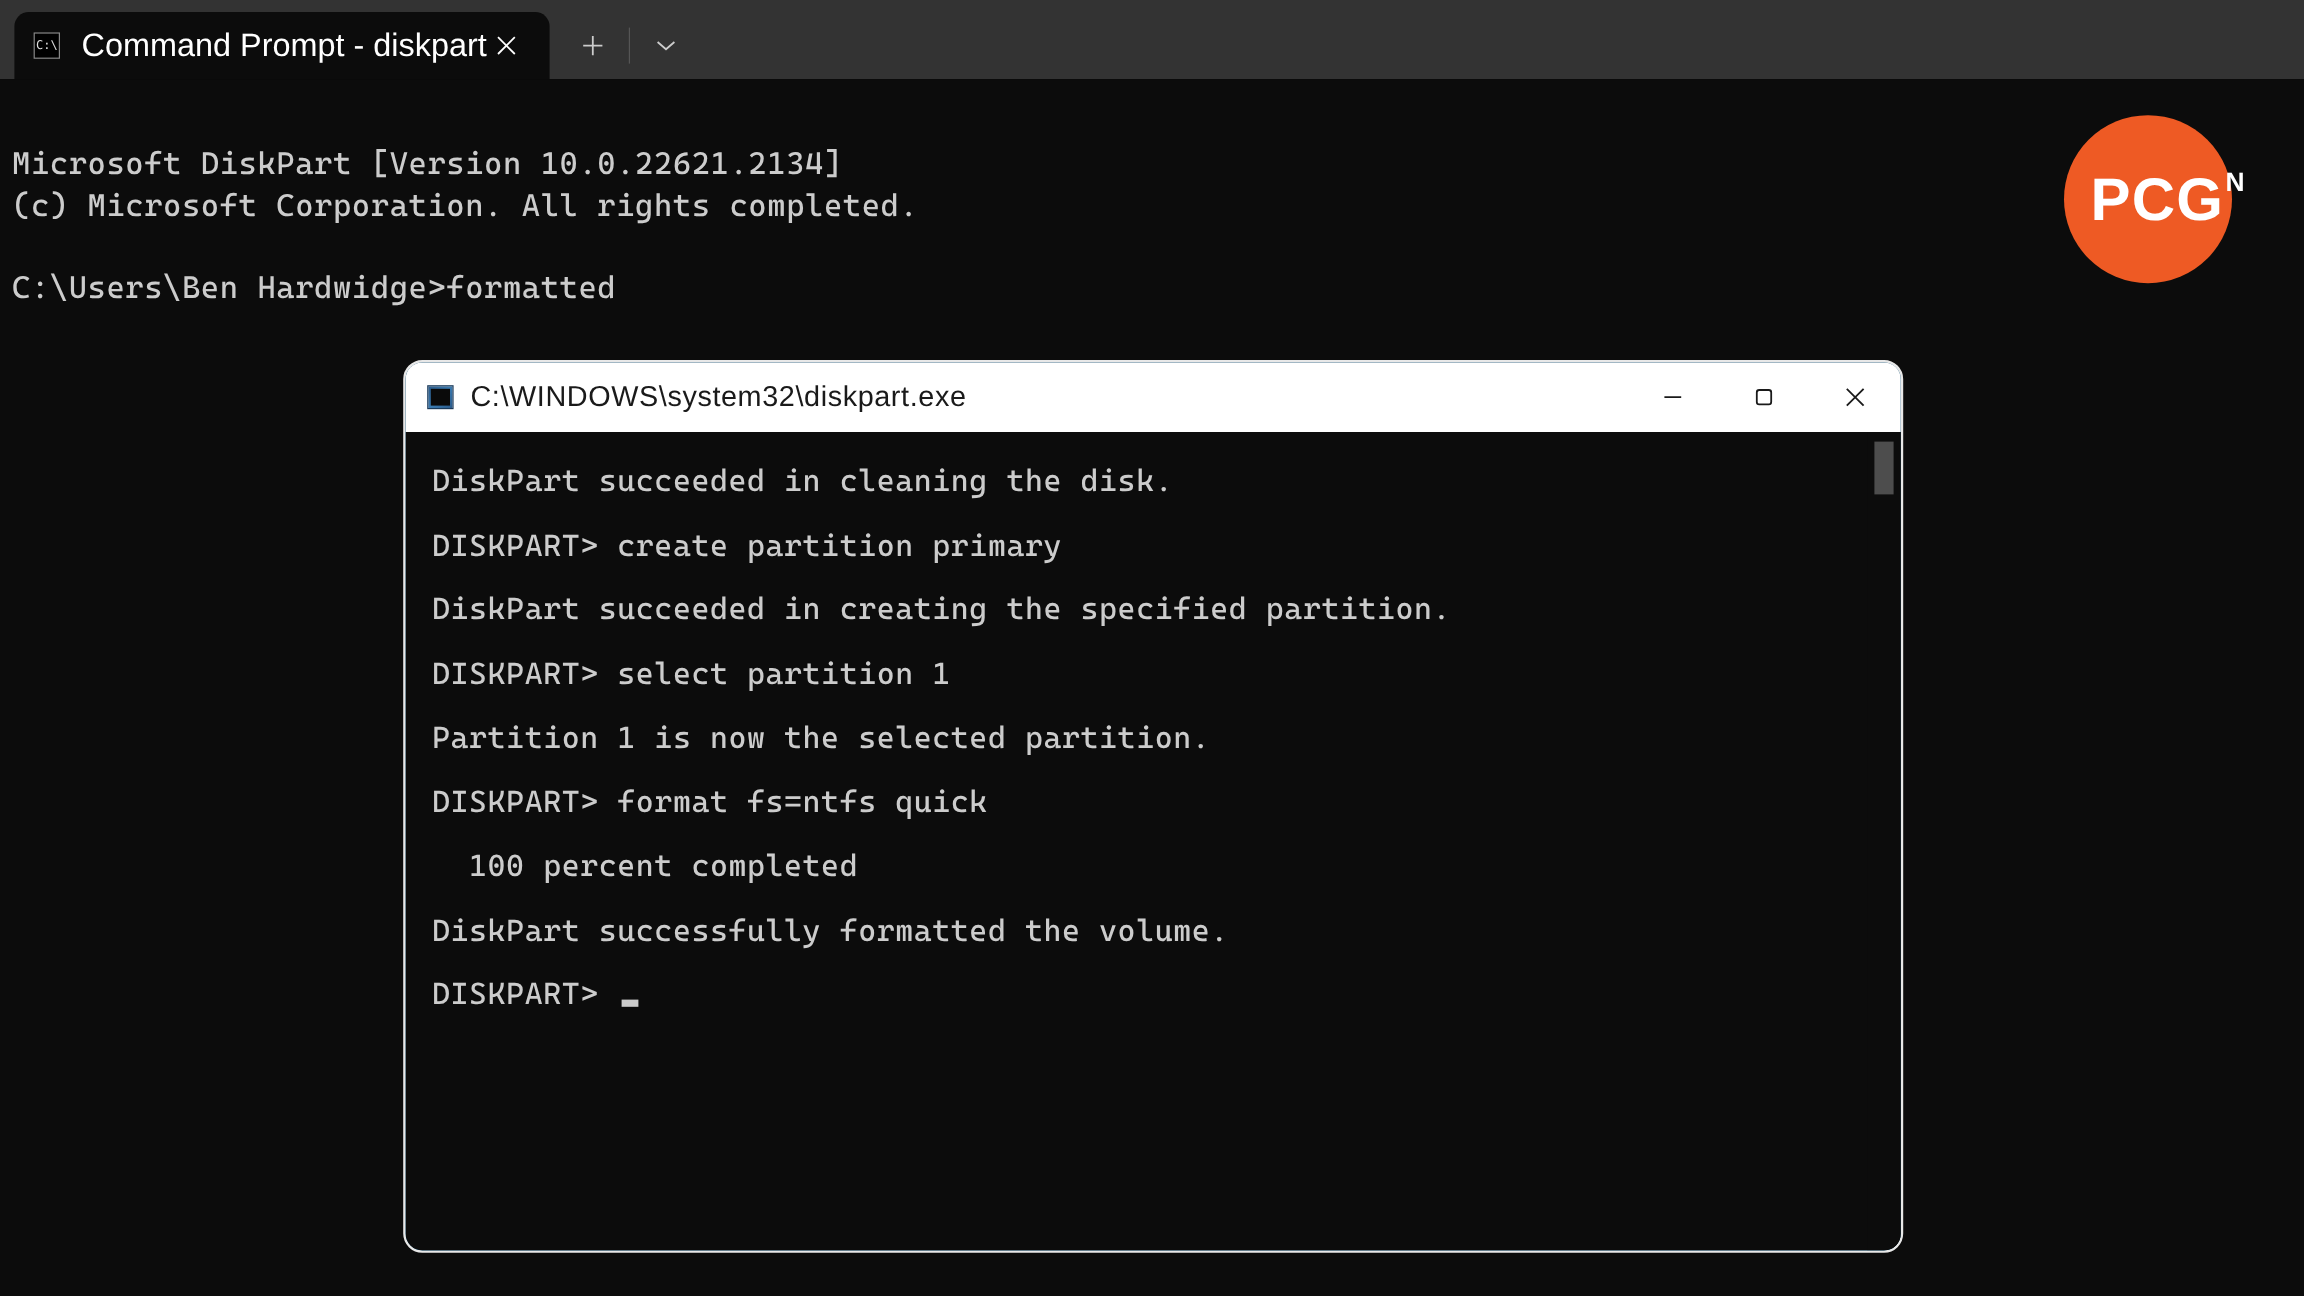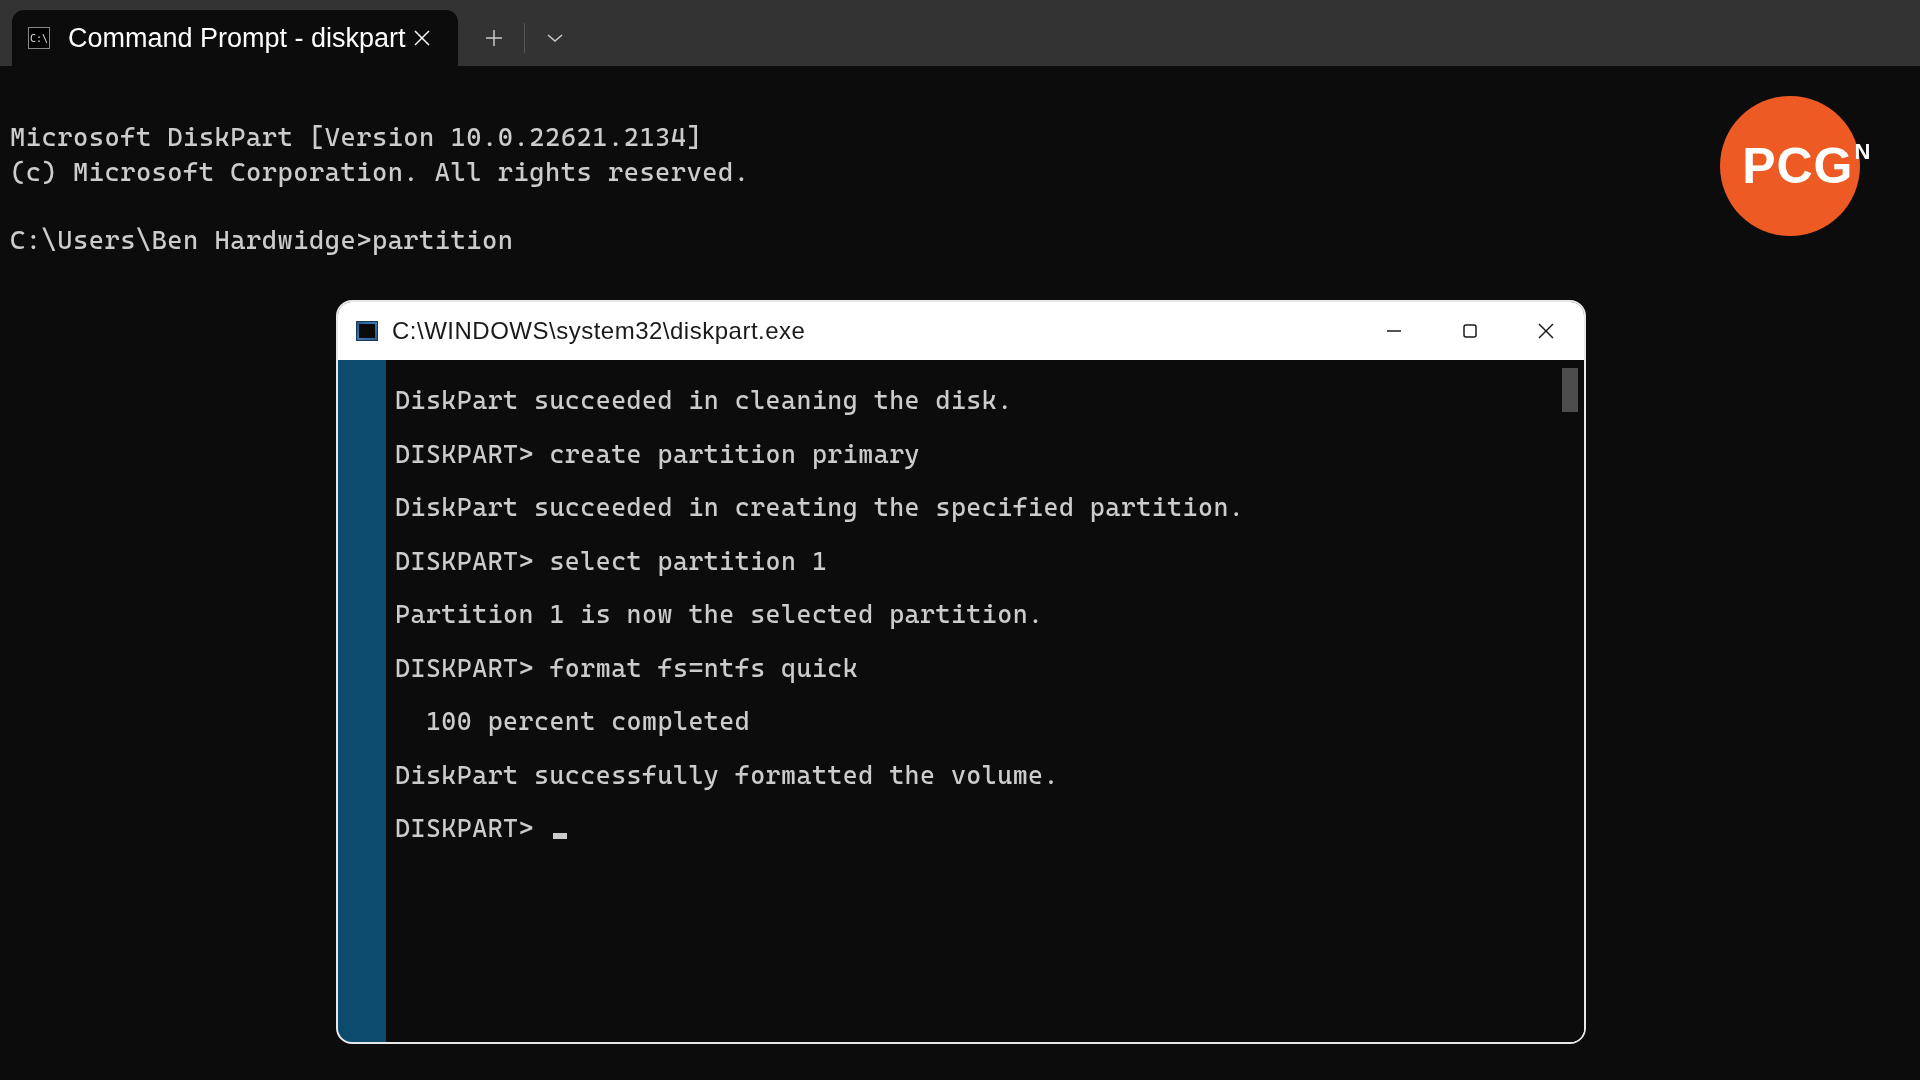--- a/index.html
+++ b/index.html
@@ -139,29 +139,28 @@
   .subwin-btn {
     width: 76px; height: 58px;
     display: flex; align-items: center; justify-content: center;
     color: #1a1a1a;
     cursor: pointer;
   }
   .subwin-body {
     flex: 1;
     background: #0c0c0c;
     color: #cccccc;
-    padding: 14px 0 14px 1px;
+    padding: 14px 0 14px 14px;
     font-size: 25.5px;
     line-height: 2.1;
     letter-spacing: 0.5px;
     white-space: pre;
     overflow: hidden;
     position: relative;
     font-family: "Cascadia Mono", "Consolas", monospace;
-    margin-left: 48px;
   }
   .subwin-scrollbar {
     position: absolute;
     top: 0; right: 0;
     width: 28px;
     height: 100%;
     background: #0c0c0c;
   }
   .subwin-scrollbar-thumb {
     position: absolute;
@@ -207,23 +206,23 @@
     <div class="tab-action-btn">
       <svg width="18" height="10" viewBox="0 0 18 10">
         <polyline points="2,2 9,8 16,2" fill="none" stroke="currentColor" stroke-width="1.5"></polyline>
       </svg>
     </div>
   </div>
 </div>
 
 <div class="terminal-main">
 <span>Microsoft DiskPart [Version 10.0.22621.2134]</span>
-<span>(c) Microsoft Corporation. All rights reserved.</span>
-
-<span>C:\Users\Ben Hardwidge&gt;</span><span>partition</span>
+<span>(c) Microsoft Corporation. All rights completed.</span>
+
+<span>C:\Users\Ben Hardwidge&gt;</span><span>formatted</span>
 
   
   <div class="logo">
     <span class="logo-main">PCG</span><span class="logo-sup">N</span>
   </div>
 
   
   <div class="subwin">
     <div class="subwin-titlebar">
       <span class="subwin-icon"></span>

